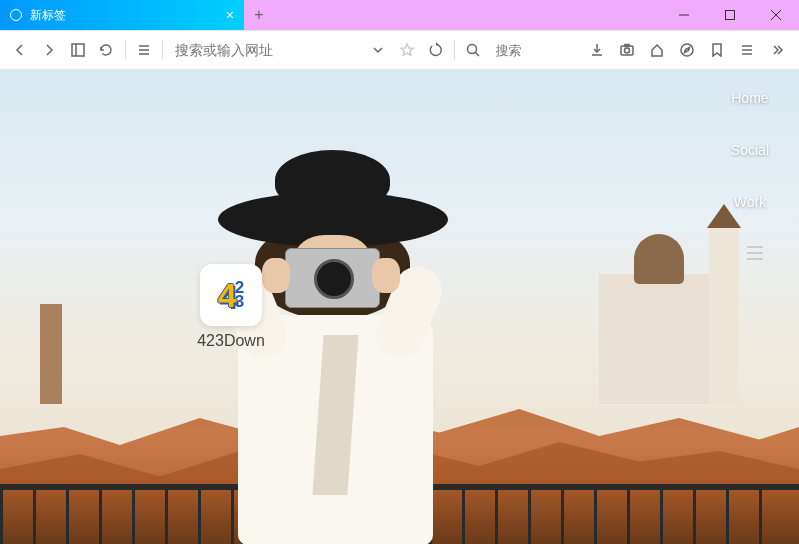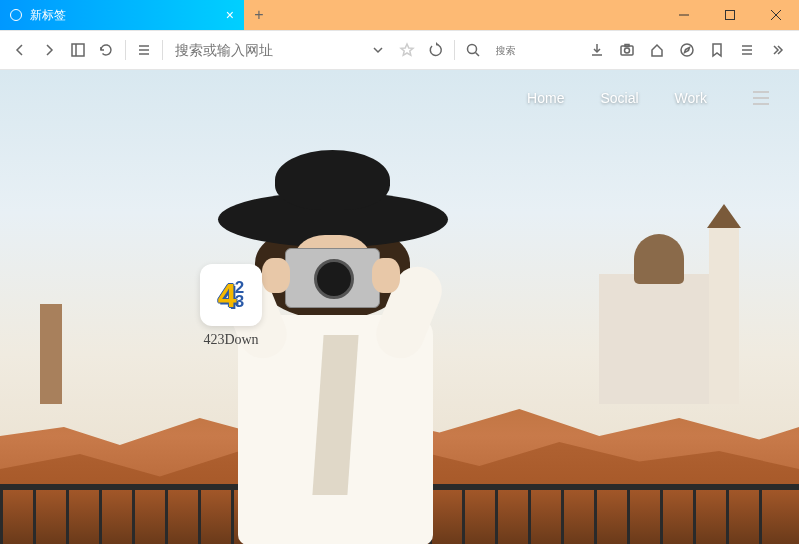--- a/index.html
+++ b/index.html
@@ -1,36 +1,36 @@
 <!DOCTYPE html>
 <html><head>
 <meta charset="utf-8">
 <style>
 * { margin: 0; padding: 0; box-sizing: border-box; font-family: "Microsoft YaHei", -apple-system, sans-serif; }
 body { width: 799px; height: 544px; overflow: hidden; background: #fff; position: relative; }
 
 
-.titlebar { height: 30px; background: #fdba74; display: flex; align-items: center; }
+.titlebar { height: 30px; background: #f0abfc; display: flex; align-items: center; }
 .tab { height: 30px; background: linear-gradient(90deg, #0098ff 0%, #00b4ff 50%, #00d0ff 100%); display: flex; align-items: center; padding: 0 10px 0 10px; color: #fff; font-size: 12px; width: 244px; position: relative; }
 .tab-icon { width: 12px; height: 12px; border: 1.5px solid #fff; border-radius: 50%; margin-right: 8px; }
 .tab-close { margin-left: auto; font-size: 14px; cursor: pointer; line-height: 1; }
 .new-tab { width: 30px; height: 30px; display: flex; align-items: center; justify-content: center; font-size: 16px; color: #666; cursor: pointer; }
 .window-controls { margin-left: auto; display: flex; height: 30px; }
 .win-btn { width: 46px; height: 30px; display: flex; align-items: center; justify-content: center; color: #333; font-size: 10px; cursor: pointer; }
 .win-btn svg { width: 10px; height: 10px; }
 
 
 .toolbar { height: 40px; border-top: 1px solid #e5e5e5; border-bottom: 1px solid #e5e5e5; display: flex; align-items: center; padding: 0 8px; gap: 4px; }
 .tool-btn { width: 28px; height: 28px; display: flex; align-items: center; justify-content: center; color: #666; cursor: pointer; }
 .tool-btn svg { width: 16px; height: 16px; stroke: #666; fill: none; stroke-width: 1.5; }
 .tool-sep { width: 1px; height: 20px; background: #ddd; margin: 0 2px; }
 .address-area { flex: 1; display: flex; align-items: center; height: 28px; padding: 0 6px; }
 .address-input { flex: 1; border: none; outline: none; font-size: 14px; color: #999; background: transparent; }
 .search-area { display: flex; align-items: center; height: 28px; padding: 0 6px; width: 100px; }
-.search-input { flex: 1; border: none; outline: none; font-size: 10px; color: #999; background: transparent; width: 60px; }
+.search-input { flex: 1; border: none; outline: none; font-size: 13px; color: #999; background: transparent; width: 60px; }
 .right-tools { display: flex; align-items: center; gap: 2px; }
 
 
 .content { position: relative; height: 474px; overflow: hidden; }
 
 
 .sky { position: absolute; inset: 0; background: linear-gradient(180deg, #d8e8f0 0%, #e8f0f5 30%, #f0ebe0 60%, #e8dcc8 100%); }
 
 
 .buildings { position: absolute; bottom: 0; left: 0; right: 0; height: 300px; }
@@ -57,31 +57,31 @@
 .camera { position: absolute; top: 138px; left: 85px; width: 95px; height: 60px; background: #c0c0c0; border-radius: 6px; z-index: 4; border: 1px solid #888; }
 .lens { position: absolute; top: 10px; left: 28px; width: 40px; height: 40px; background: #1a1a1a; border-radius: 50%; border: 3px solid #555; }
 .arm-l { position: absolute; top: 155px; left: 30px; width: 48px; height: 95px; background: #f8f4ec; border-radius: 24px; transform: rotate(-22deg); z-index: 3; }
 .arm-r { position: absolute; top: 155px; left: 185px; width: 48px; height: 95px; background: #f8f4ec; border-radius: 24px; transform: rotate(22deg); z-index: 3; }
 .hand-l { position: absolute; top: 148px; left: 62px; width: 28px; height: 35px; background: #e8c8a8; border-radius: 40%; z-index: 5; }
 .hand-r { position: absolute; top: 148px; left: 172px; width: 28px; height: 35px; background: #e8c8a8; border-radius: 40%; z-index: 5; }
 .torso { position: absolute; top: 205px; left: 38px; width: 195px; height: 230px; background: #faf7f0; border-radius: 20px 20px 10px 10px; z-index: 1; }
 .torso::before { content:""; position:absolute; top:20px; left:80px; width:35px; height:160px; background:#e0d8c8; transform: skewX(-4deg); }
 
 
-.page-nav { position: absolute; top: 20px; right: 30px; display: flex; align-items: center; gap: 36px; font-size: 14px; z-index: 20; }
+.page-nav { position: absolute; top: 20px; right: 30px; display: flex; align-items: center; gap: 36px; font-size: 14px; z-index: 20; flex-direction: column; }
 .page-nav a { color: #fff; text-decoration: none; text-shadow: 0 1px 3px rgba(0,0,0,.35); font-weight: 500; }
 .hamburger { display: flex; flex-direction: column; gap: 4px; cursor: pointer; margin-left: 10px; }
 .hamburger span { width: 16px; height: 2px; background: #ccc; }
 
 
 .tile { position: absolute; left: 195px; top: 194px; width: 72px; text-align: center; z-index: 30; }
 .tile-icon { width: 62px; height: 62px; background: #fff; border-radius: 12px; margin: 0 auto 6px; display: flex; align-items: center; justify-content: center; font-family: Arial Black, sans-serif; box-shadow: 0 2px 6px rgba(0,0,0,.12); }
 .tile-4 { font-size: 34px; color: #f5b800; font-weight: 900; text-shadow: 1px 0 #2a5aa8, -1px 0 #2a5aa8, 0 1px #2a5aa8, 0 -1px #2a5aa8, 2px 2px 0 #2a5aa8; letter-spacing: -3px; }
 .tile-23 { font-size: 17px; color: #2a5aa8; font-weight: 900; line-height: .85; display: inline-block; margin-left: 1px; }
-.tile-label { font-size: 14px; color: #444; font-family: Liberation Serif, serif; }
+.tile-label { font-size: 16px; color: #444; }
 </style>
 </head>
 <body>
 
 <div class="titlebar">
   <div class="tab">
     <span class="tab-icon"></span>
     <span>新标签</span>
     <span class="tab-close">×</span>
   </div>

